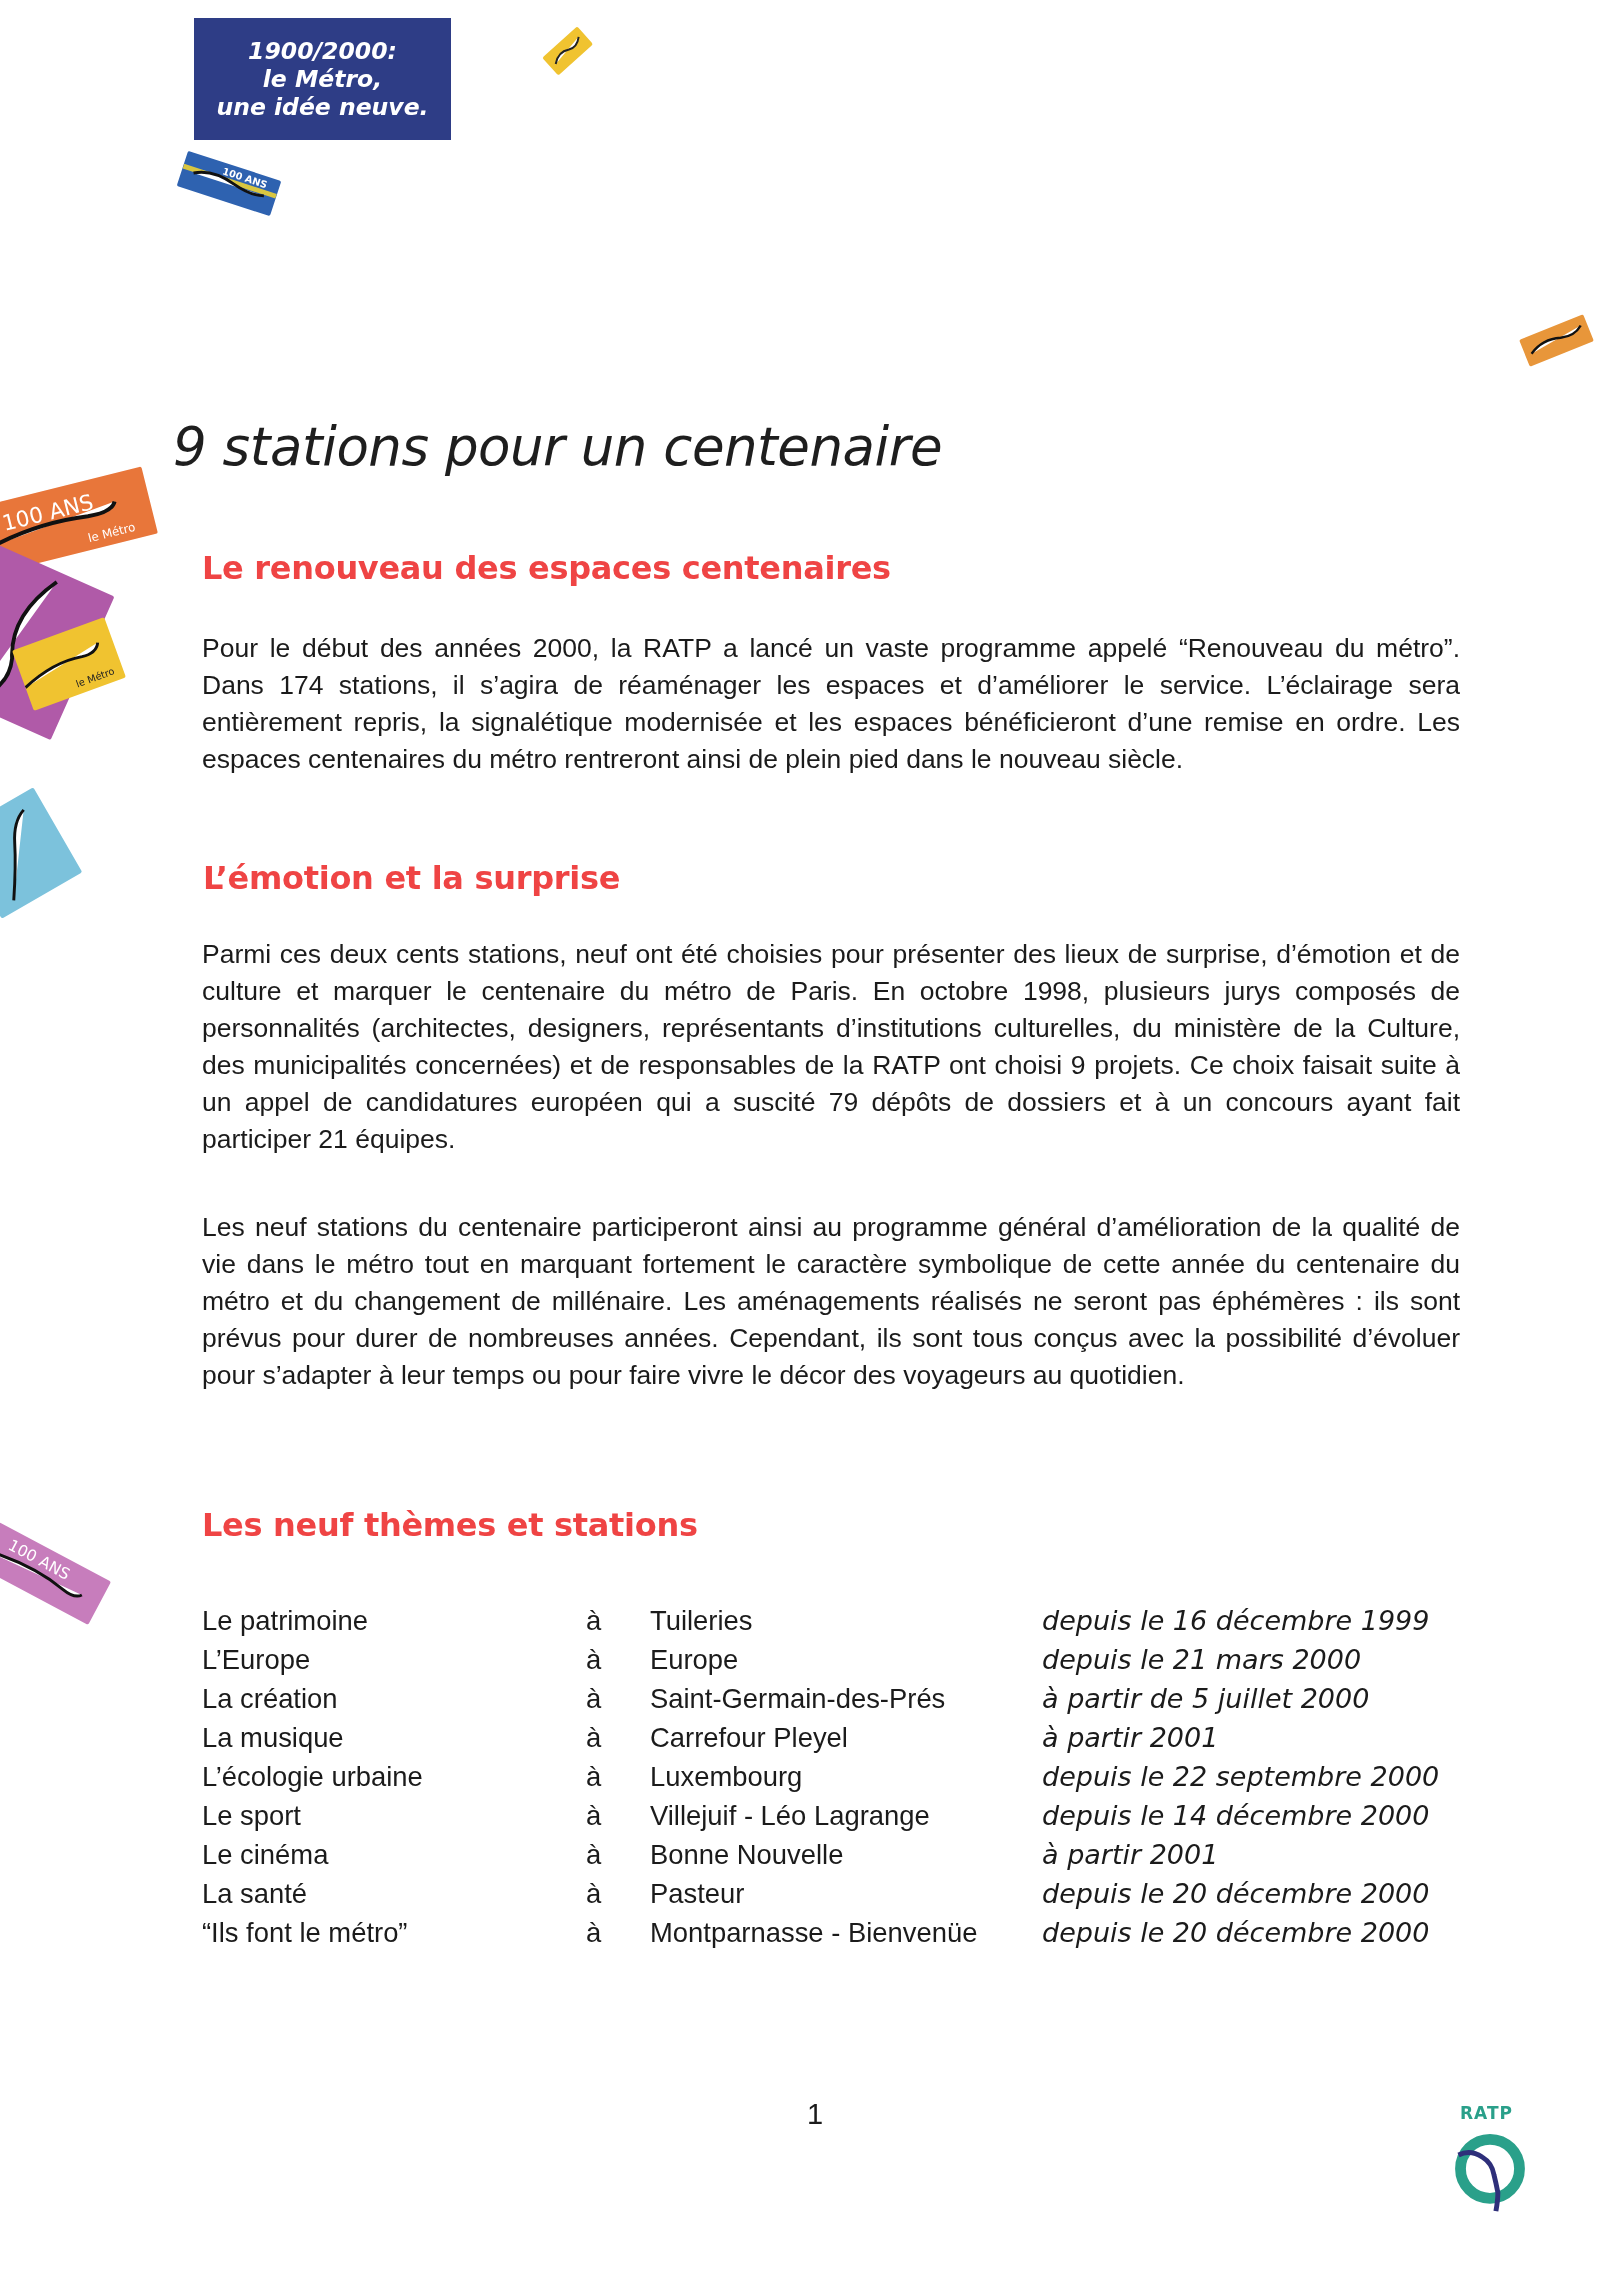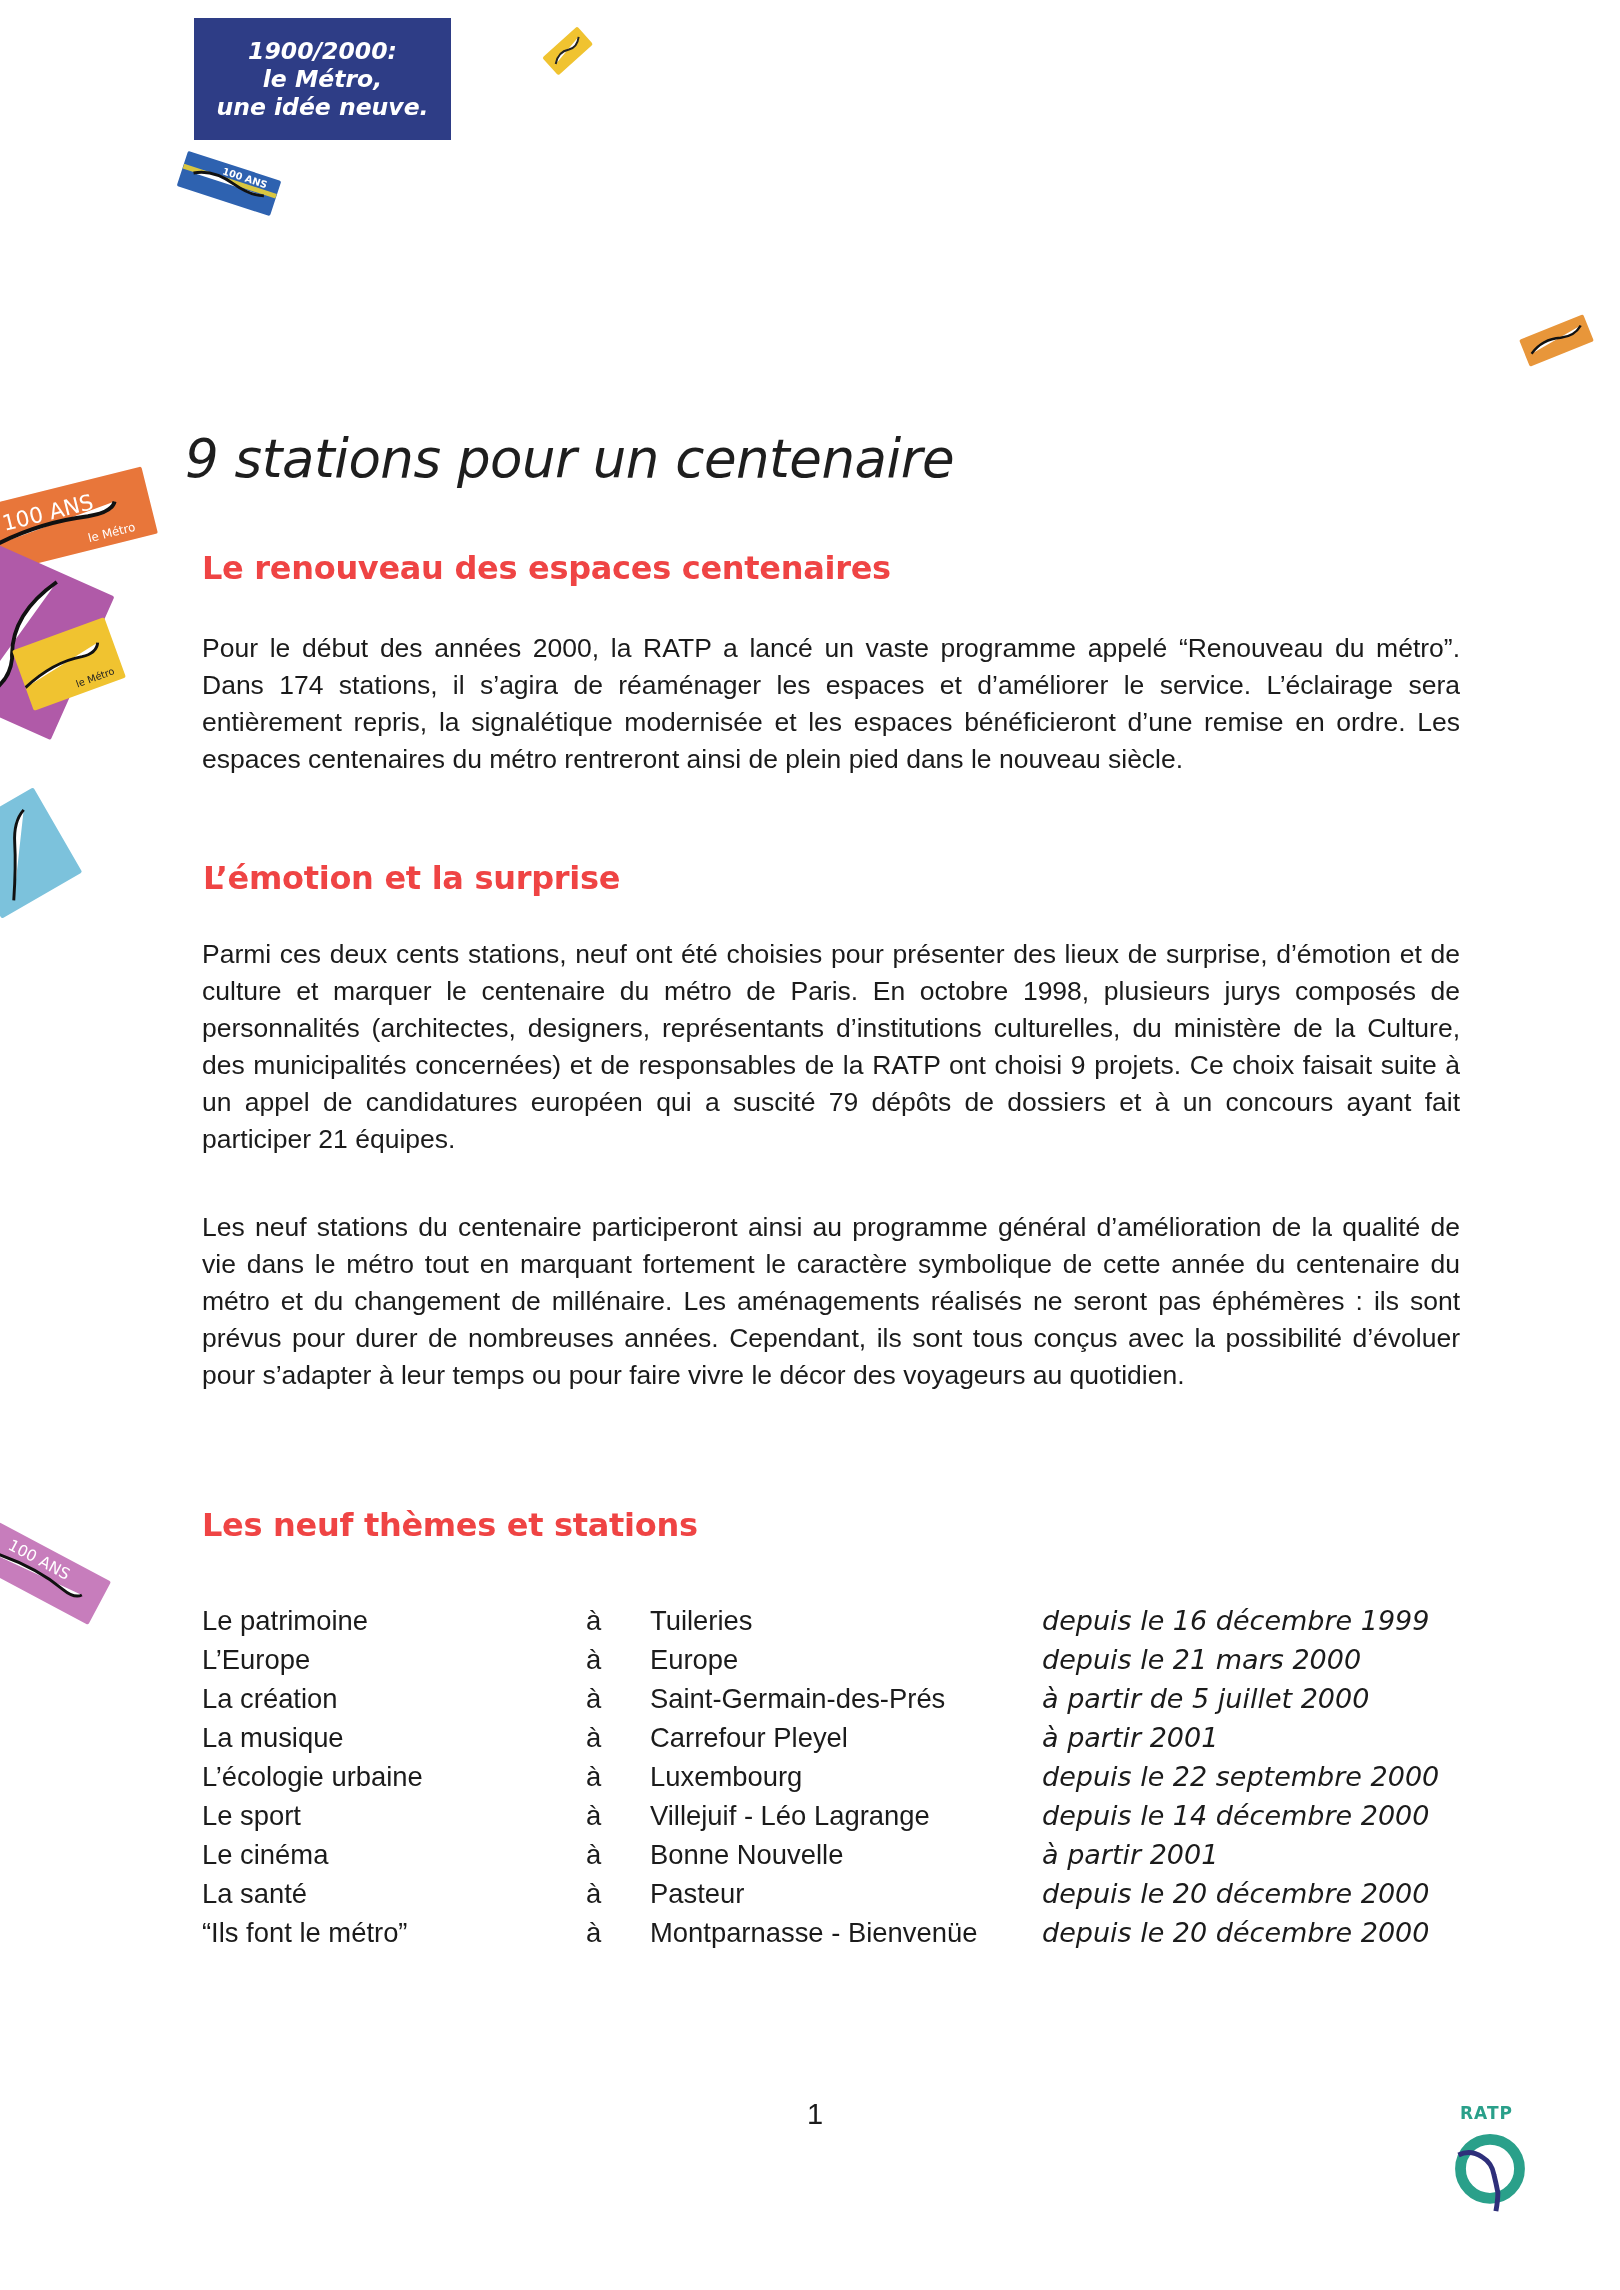--- a/index.html
+++ b/index.html
@@ -88,21 +88,21 @@
       <path d="M20 90 Q40 60 50 40 Q60 20 75 15" stroke="#111" stroke-width="3" fill="#fff"></path>
     </svg>
 </div>
 <div class="ticket" style="left:-19.6px;top:1549px;width:127px;height:49px;transform:rotate(28deg);background:#c77dbc;">
   <svg viewBox="0 0 130 50">
     <text x="20" y="20" font-size="16" fill="#fff" font-family="DejaVu Sans, sans-serif">100 ANS</text>
     <path d="M0 32 Q50 22 90 30 Q105 33 110 26" stroke="#111" stroke-width="3" fill="#fff"></path>
   </svg>
 </div>
 
-<h1 class="page-title" style="margin:16px;">9 stations pour un centenaire</h1>
+<h1 class="page-title" style="margin:4px;">9 stations pour un centenaire</h1>
 
 <h2 class="h2" style="top:549px;margin:0;">Le renouveau des espaces centenaires</h2>
 <p class="para" style="top:630px;margin:0;">Pour le début des années 2000, la RATP a lancé un vaste programme appelé “Renouveau du métro”. Dans 174 stations, il s’agira de réaménager les espaces et d’améliorer le service. L’éclairage sera entièrement repris, la signalétique modernisée et les espaces bénéficieront d’une remise en ordre. Les espaces centenaires du métro rentreront ainsi de plein pied dans le nouveau siècle.</p>
 
 <h2 class="h2" style="top:858px;margin:1px;">L’émotion et la surprise</h2>
 <p class="para" style="top:936px;margin:0;">Parmi ces deux cents stations, neuf ont été choisies pour présenter des lieux de surprise, d’émotion et de culture et marquer le centenaire du métro de Paris. En octobre 1998, plusieurs jurys composés de personnalités (architectes, designers, représentants d’institutions culturelles, du ministère de la Culture, des municipalités concernées) et de responsables de la RATP ont choisi 9 projets. Ce choix faisait suite à un appel de candidatures européen qui a suscité 79 dépôts de dossiers et à un concours ayant fait participer 21 équipes.</p>
 <p class="para" style="top:1209px;margin:0;">Les neuf stations du centenaire participeront ainsi au programme général d’amélioration de la qualité de vie dans le métro tout en marquant fortement le caractère symbolique de cette année du centenaire du métro et du changement de millénaire. Les aménagements réalisés ne seront pas éphémères : ils sont prévus pour durer de nombreuses années. Cependant, ils sont tous conçus avec la possibilité d’évoluer pour s’adapter à leur temps ou pour faire vivre le décor des voyageurs au quotidien.</p>
 
 <h2 class="h2" style="top:1506px;margin:0;">Les neuf thèmes et stations</h2>
 

